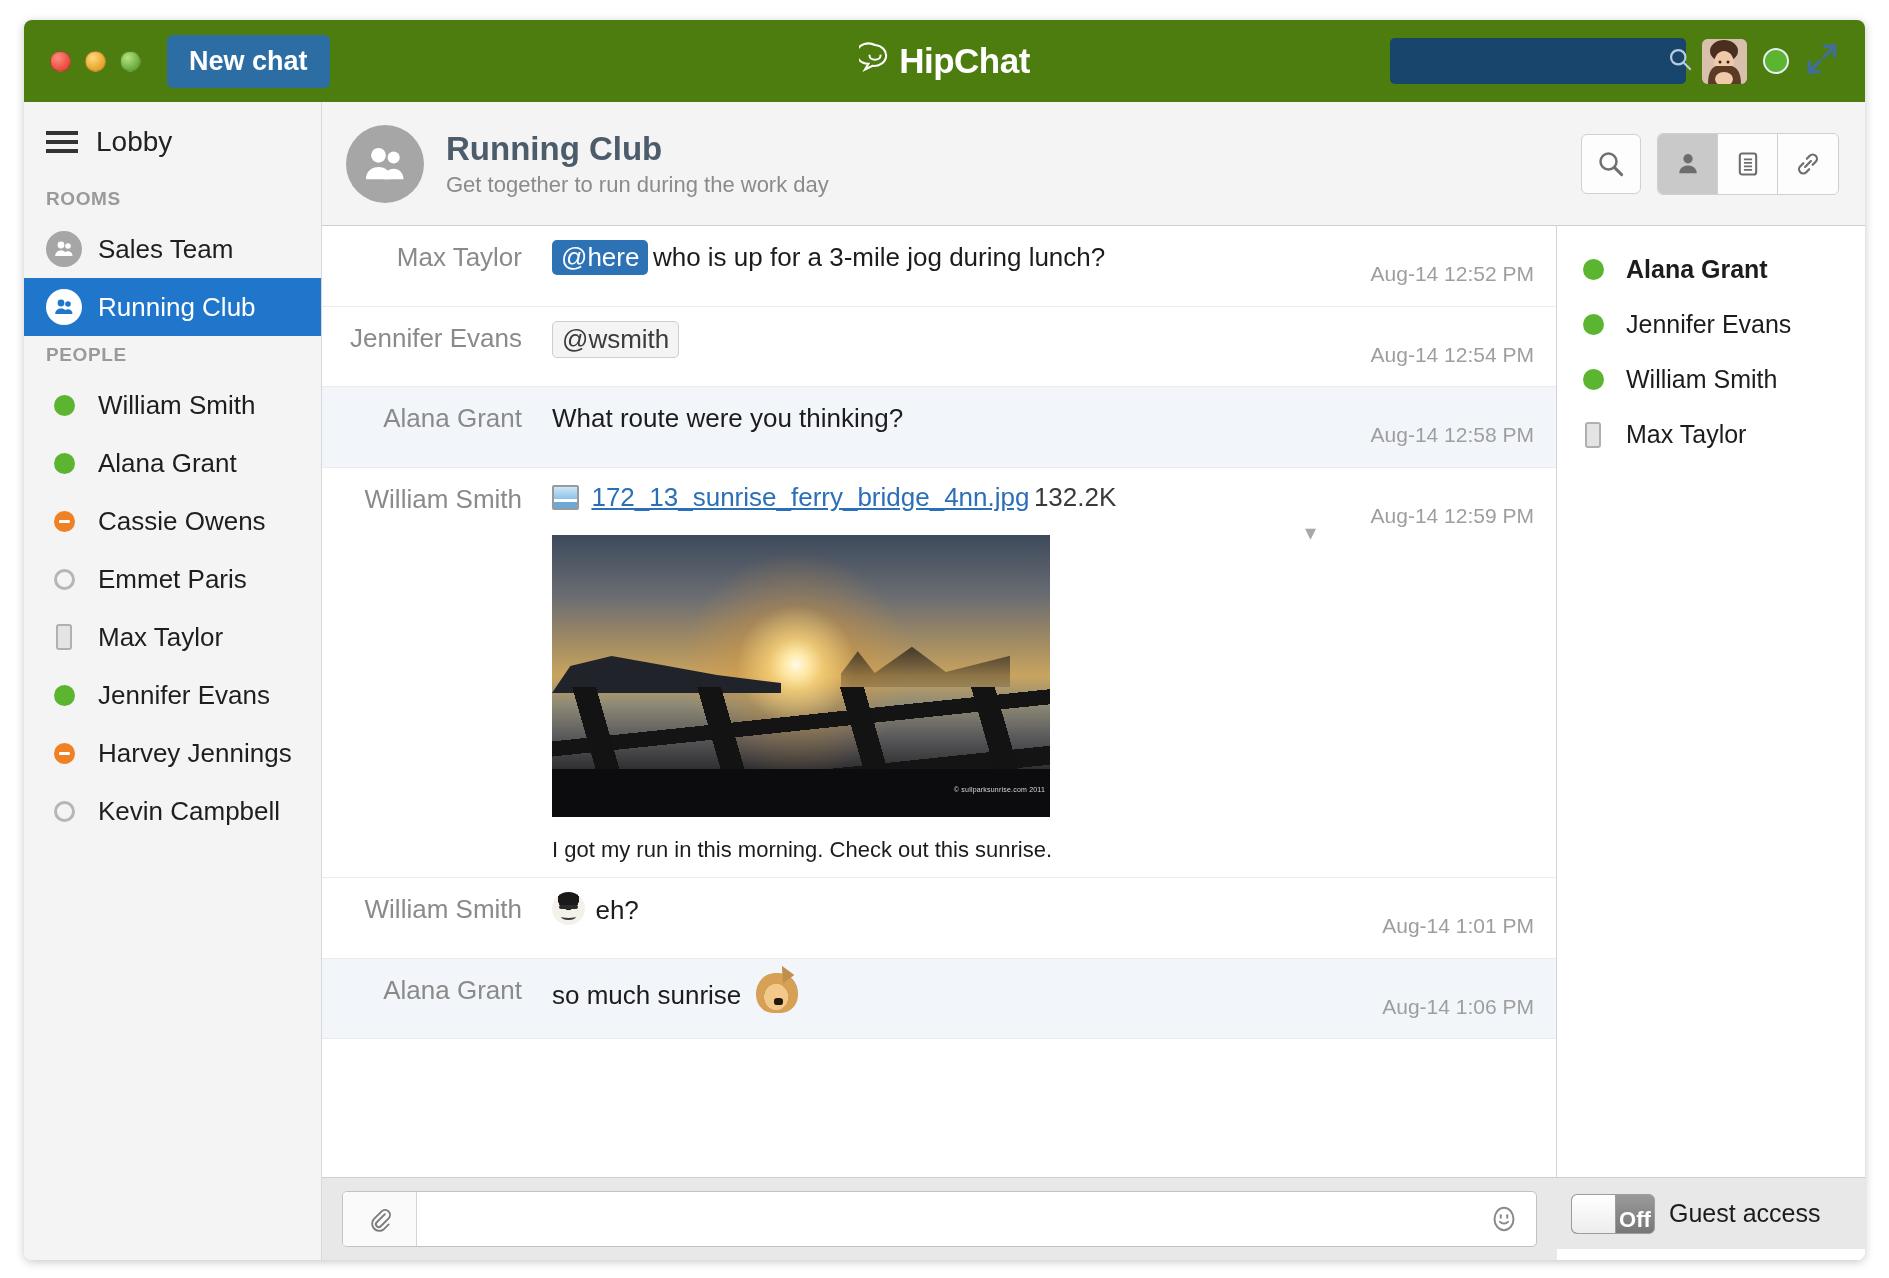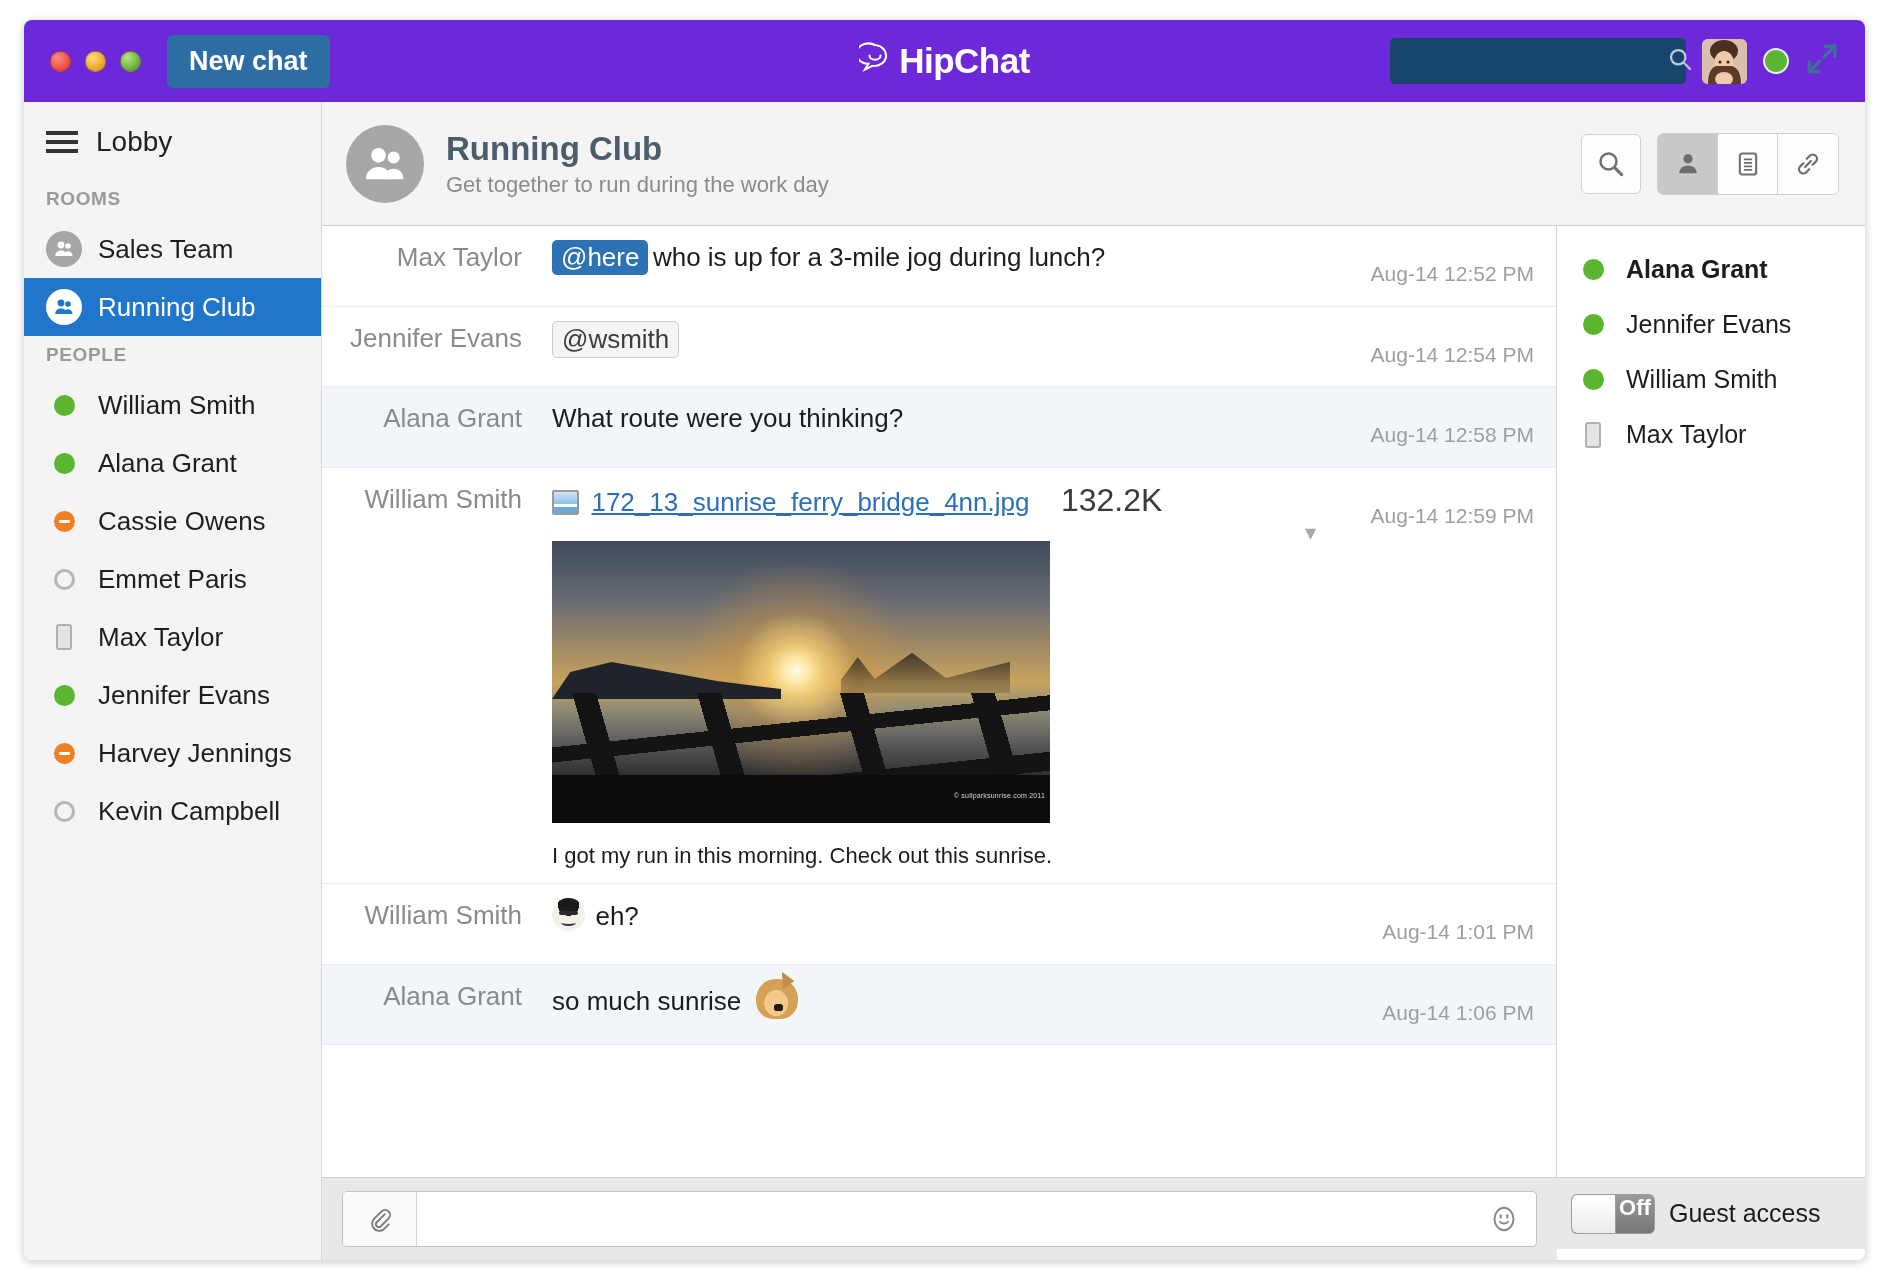--- a/index.html
+++ b/index.html
@@ -17,21 +17,21 @@
     overflow: hidden;
     box-shadow: 0 2px 10px rgba(0,0,0,0.22);
     background: #ffffff;
     display: flex;
     flex-direction: column;
   }
 
   
   .titlebar {
     height: 82px;
-    background: #6d28d9;
+    background: #4d7c0f;
     display: flex;
     align-items: center;
     position: relative;
     flex: 0 0 82px;
   }
   .traffic { display: flex; gap: 14px; margin-left: 26px; }
   .light {
     width: 21px; height: 21px; border-radius: 50%;
     border: 1px solid rgba(0,0,0,0.22);
   }
@@ -256,21 +256,21 @@
     background: #f4f4f4;
     color: #3c3c3c;
     border: 1px solid #cdcdcd;
   }
   .filelink {
     color: #2a6fb8;
     text-decoration: underline;
     font-size: 26px;
     cursor: pointer;
   }
-  .filesize { font-size: 32px; color: #3a3a3a; margin-left: 27px; }
+  .filesize { font-size: 26px; color: #3a3a3a; }
   .file-ico {
     display: inline-block;
     width: 27px; height: 25px;
     border: 2px solid #9a9a9a;
     border-radius: 2px;
     background: linear-gradient(#cfe6f7 0%, #8fc4ea 55%, #ffffff 56%, #ffffff 72%, #6ea8d4 73%, #6ea8d4 100%);
     vertical-align: -4px;
     margin-right: 8px;
   }
   .chev {
@@ -418,21 +418,21 @@
     height: 72px;
     display: flex; align-items: center;
     padding-left: 14px;
     gap: 14px;
   }
   .toggle {
     width: 84px; height: 40px;
     border: 1px solid #9d9d9d;
     border-radius: 6px;
     background: linear-gradient(#9a9a9a, #777);
-    display: flex; align-items: flex-start;
+    display: flex; align-items: flex-end;
     position: relative;
     cursor: pointer;
     overflow: hidden;
   }
   .toggle .knob {
     width: 44px; height: 100%;
     background: linear-gradient(#ffffff, #ececec);
     border-right: 1px solid #9d9d9d;
     border-radius: 5px 0 0 5px;
   }

